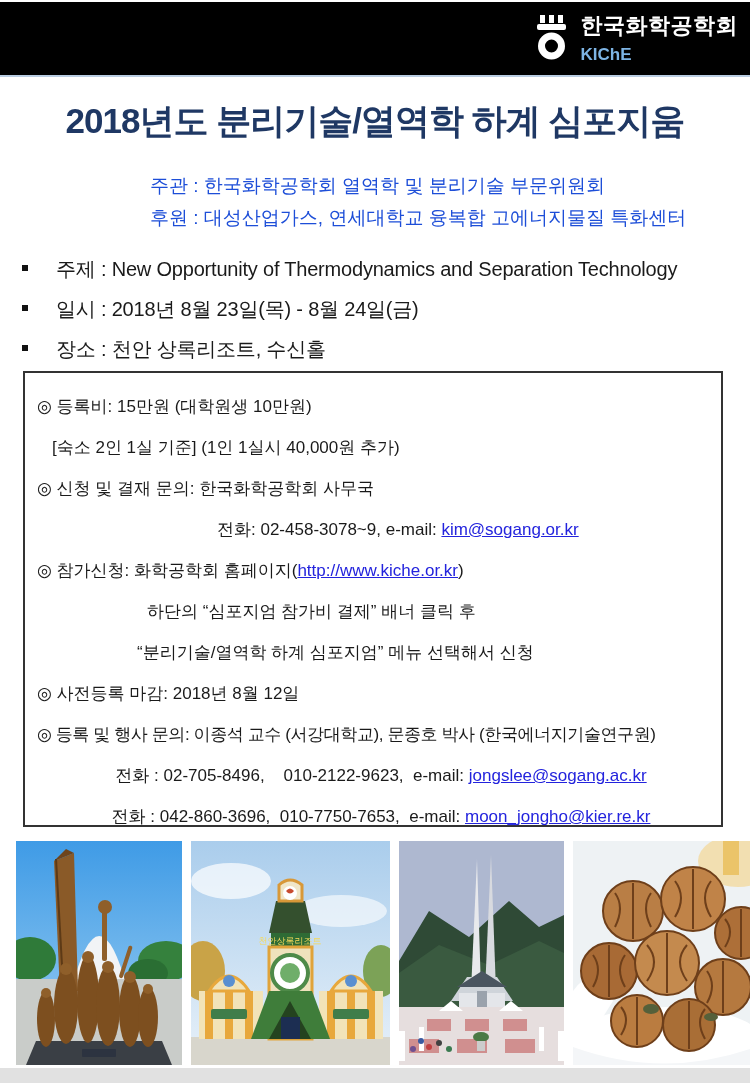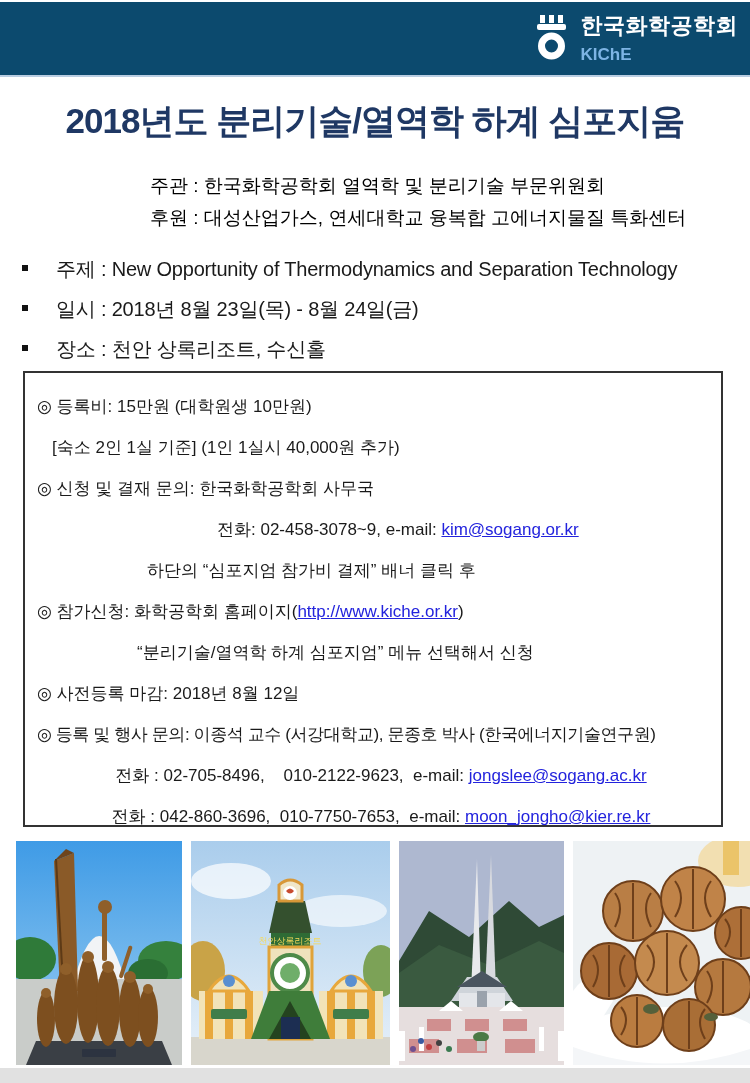--- a/index.html
+++ b/index.html
@@ -9,41 +9,41 @@
     width: 750px; height: 1083px;
     background: #ffffff;
     font-family: "Liberation Sans", "DejaVu Sans", sans-serif;
     overflow: hidden;
     color: #111;
   }
 
   
   .band {
     position: absolute; top: 2px; left: 0; right: 0; height: 75px;
-    background: #0c4a6e;
+    background: #000000;
     border-bottom: 2px solid #b9cde2;
     display: flex; align-items: center; justify-content: flex-end;
     padding-right: 12px;
   }
   .logo { display: flex; align-items: center; }
   .logo-icon { margin-right: 9px; margin-top: 2px; }
   .logo-text { display: flex; flex-direction: column; line-height: 1; }
   .org-name { color: #ffffff; font-size: 22px; font-weight: bold; letter-spacing: 0.5px; }
   .org-abbr { color: #7db4e4; font-size: 17px; font-weight: bold; margin-top: 9px; }
 
   
   .title {
     position: absolute; top: 98px; left: 0; width: 100%;
     text-align: center;
     font-size: 35px; font-weight: bold; color: #1f3864;
     letter-spacing: -1px;
   }
   .orgs {
     position: absolute; top: 170px; left: 150px;
-    font-size: 19px; color: #000000; line-height: 32px;
+    font-size: 19px; color: #1d4ed8; line-height: 32px;
   }
 
   
   .bullets { position: absolute; top: 256px; left: 22px; width: 720px; }
   .bullet-item { display: flex; align-items: flex-start; margin-bottom: 13px; }
   .bullet-square {
     width: 6px; height: 6px; background: #111;
     margin-top: 9px; margin-right: 28px; flex: 0 0 auto;
   }
   .bullet-text { font-size: 20px; color: #1a1a1a; letter-spacing: -0.2px; white-space: nowrap; }
@@ -125,22 +125,22 @@
       <span class="bullet-square"></span>
       <span class="bullet-text">장소 : 천안 상록리조트, 수신홀</span>
     </div>
   </div>
 
   <div class="info-box">
     <p class="line">◎ 등록비: 15만원 (대학원생 10만원)</p>
     <p class="line ind-fee2">[숙소 2인 1실 기준] (1인 1실시 40,000원 추가)</p>
     <p class="line">◎ 신청 및 결재 문의: 한국화학공학회 사무국</p>
     <p class="line ind-phone"><span>전화: 02-458-3078~9, e-mail: </span><a class="link">kim@sogang.or.kr</a></p>
+    <p class="line"><span>◎ 참가신청: 화학공학회 홈페이지(</span><a class="link">http://www.kiche.or.kr</a><span>)</span></p>
     <p class="line ind-step1">하단의 “심포지엄 참가비 결제” 배너 클릭 후</p>
-    <p class="line"><span>◎ 참가신청: 화학공학회 홈페이지(</span><a class="link">http://www.kiche.or.kr</a><span>)</span></p>
     <p class="line ind-step2">“분리기술/열역학 하계 심포지엄” 메뉴 선택해서 신청</p>
     <p class="line">◎ 사전등록 마감: 2018년 8월 12일</p>
     <p class="line tight">◎ 등록 및 행사 문의: 이종석 교수 (서강대학교), 문종호 박사 (한국에너지기술연구원)</p>
     <p class="line ind-tel"><span>전화 : 02-705-8496,    010-2122-9623,  e-mail: </span><a class="link">jongslee@sogang.ac.kr</a></p>
     <p class="line ind-tel"><span>전화 : 042-860-3696,  010-7750-7653,  e-mail: </span><a class="link">moon_jongho@kier.re.kr</a></p>
   </div>
 
   <div class="photos">
 
     <svg class="photo" width="166" height="224" viewBox="0 0 166 224">

